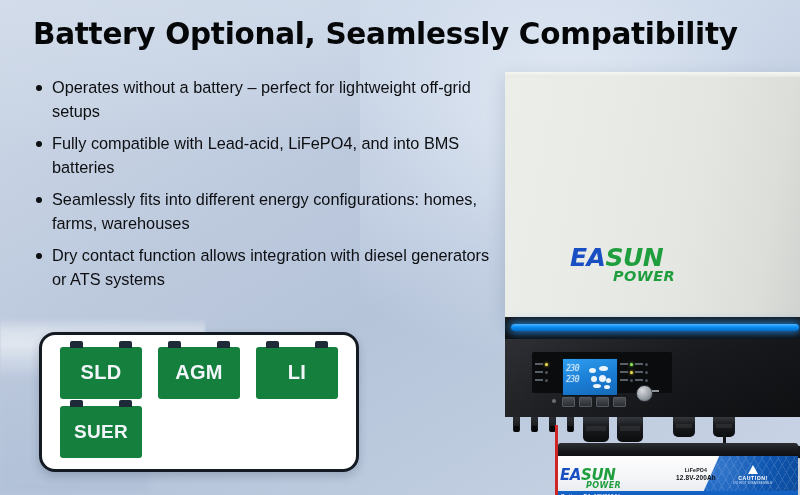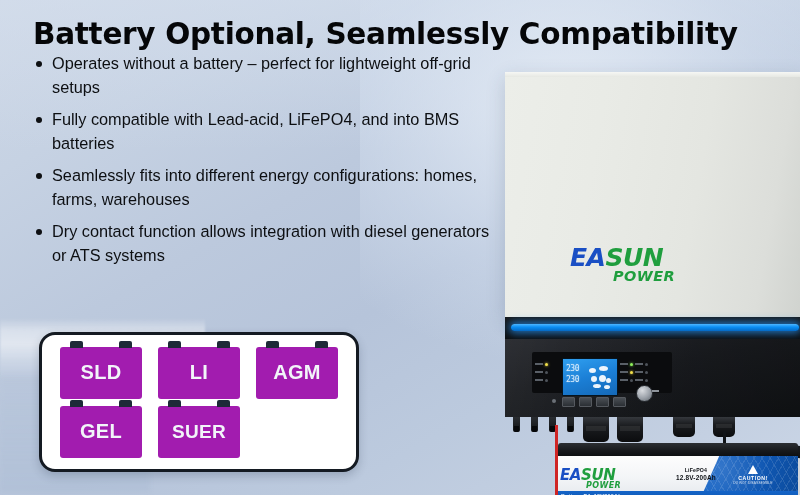--- a/index.html
+++ b/index.html
@@ -89,21 +89,21 @@
     letter-spacing: -0.3px;
     color: #050608;
     font-family: "DejaVu Sans", sans-serif;
     white-space: nowrap;
   }
 
   
   .bullets {
     position: absolute;
     left: 30px;
-    top: 52px;
+    top: 76px;
     width: 468px;
     margin: 0;
     padding: 0;
     list-style: none;
   }
   .bullet {
     position: relative;
     padding-left: 22px;
     margin-bottom: 9px;
     font-size: 16.3px;
@@ -138,21 +138,21 @@
     grid-template-columns: repeat(3, 1fr);
     grid-template-rows: repeat(2, 1fr);
     align-items: center;
     justify-items: center;
     padding: 8px 10px;
   }
   .batt-badge {
     position: relative;
     width: 82px;
     height: 52px;
-    background: #a21caf;
+    background: #15803d;
     border-radius: 3px;
     display: flex;
     align-items: center;
     justify-content: center;
   }
   .batt-badge::before,
   .batt-badge::after {
     content: "";
     position: absolute;
     top: -6px;
@@ -264,20 +264,21 @@
 
   
   .panel {
     position: absolute;
     left: 27px;
     top: 280px;
     width: 140px;
     height: 41px;
     background: #0b0c0e;
     border-radius: 2px;
+    font-style: italic;
   }
   .lcd {
     position: absolute;
     left: 30px; top: 6px;
     width: 54px; height: 36px;
     background: linear-gradient(165deg,#2f9ff0 0%,#1b7fd6 50%,#1569b8 100%);
     border: 1px solid #05141f;
     border-radius: 1px;
     overflow: hidden;
   }
@@ -532,27 +533,24 @@
     <li class="bullet">Fully compatible with Lead-acid, LiFePO4, and into BMS batteries</li>
     <li class="bullet">Seamlessly fits into different energy configurations: homes, farms, warehouses</li>
     <li class="bullet">Dry contact function allows integration with diesel generators or ATS systems</li>
   </ul>
 
   <div class="badge-panel">
     <div class="batt-badge">
       <span class="batt-label">SLD</span>
     </div>
     <div class="batt-badge">
+      <span class="batt-label">AGM</span>
+    </div>
+    <div class="batt-badge">
       <span class="batt-label">LI</span>
-    </div>
-    <div class="batt-badge">
-      <span class="batt-label">AGM</span>
-    </div>
-    <div class="batt-badge">
-      <span class="batt-label">GEL</span>
     </div>
     <div class="batt-badge narrow">
       <span class="batt-label">SUER</span>
     </div>
   </div>
 
   <div class="inverter">
 
     <div class="inv-body">
       <div class="inv-body-top"></div>

